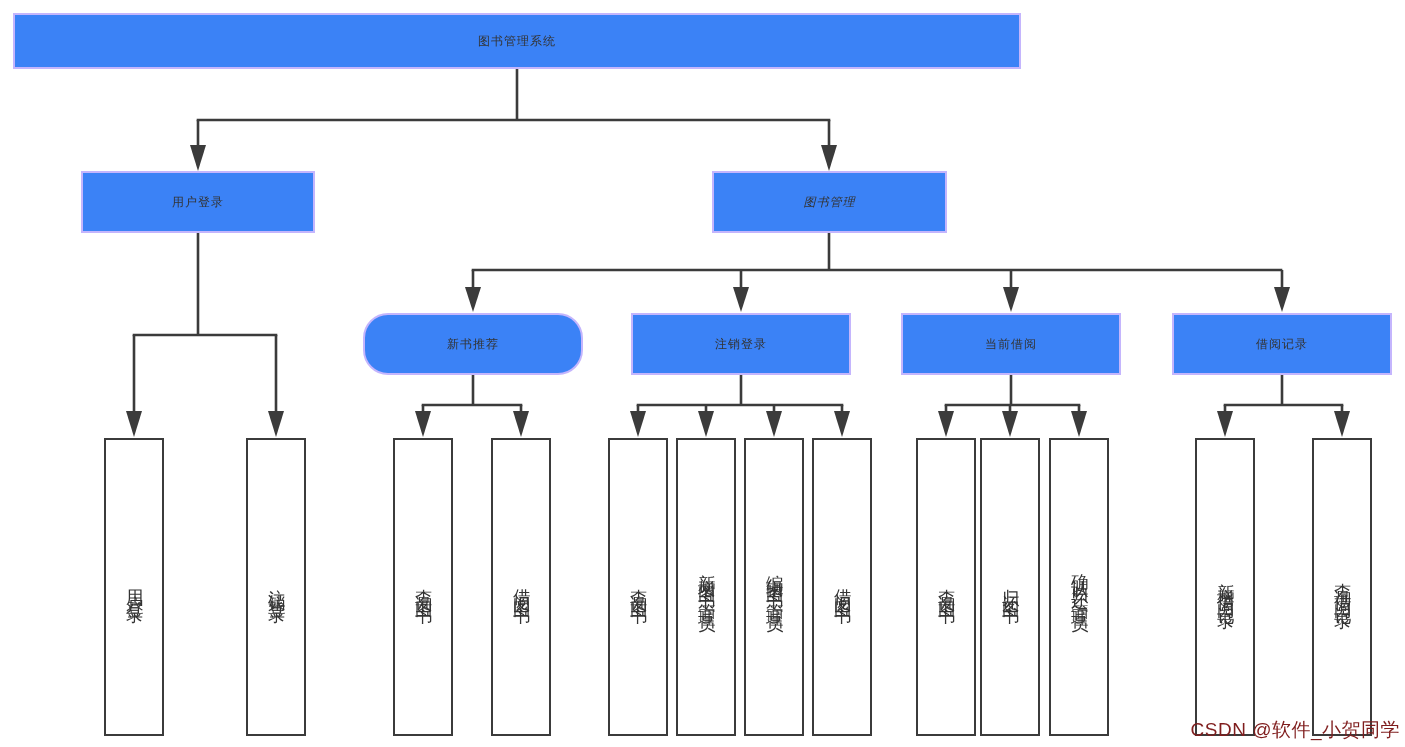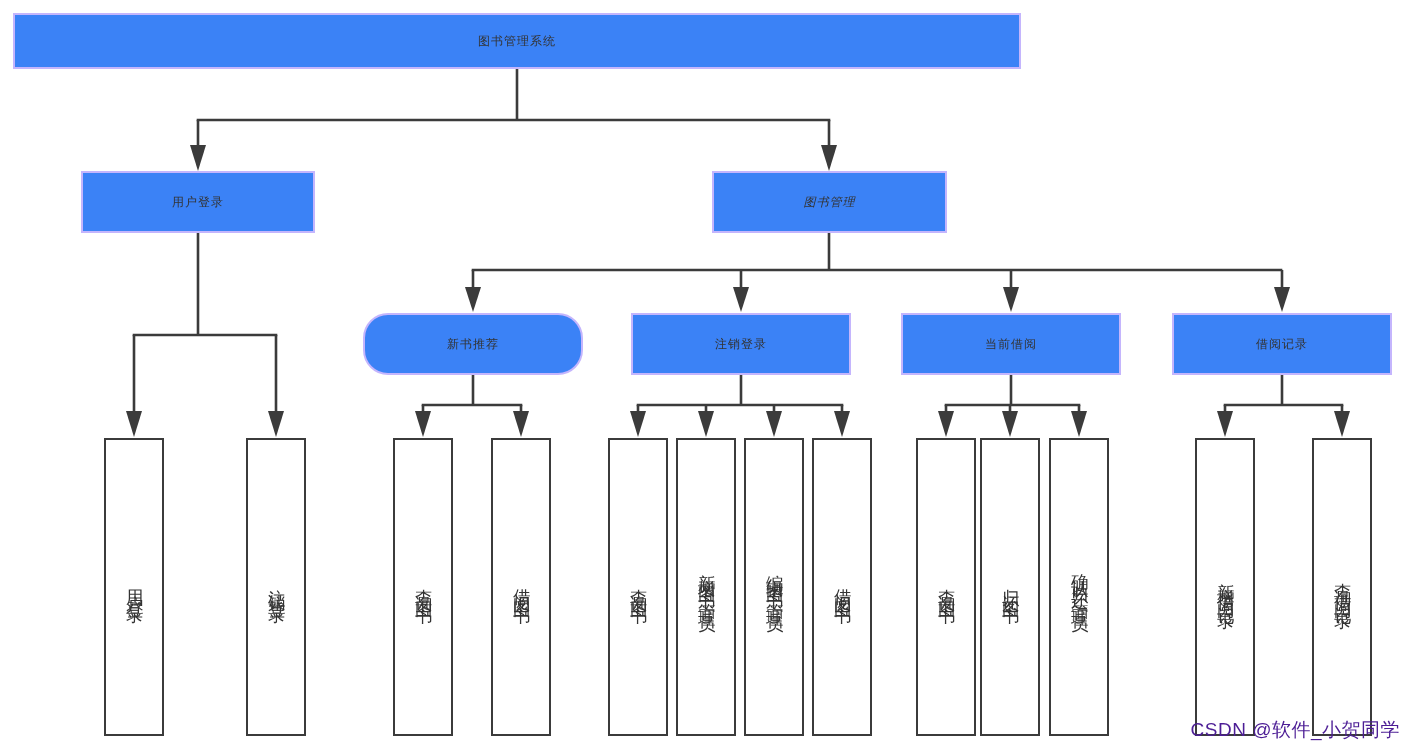--- a/index.html
+++ b/index.html
@@ -70,21 +70,21 @@
   .a1 { left: 104px; }  .a2 { left: 246px; }
   .b1 { left: 393px; }  .b2 { left: 491px; }
   .c1 { left: 608px; }  .c2 { left: 676px; }  .c3 { left: 744px; }  .c4 { left: 812px; }
   .d1 { left: 916px; }  .d2 { left: 980px; }  .d3 { left: 1049px; }
   .e1 { left: 1195px; } .e2 { left: 1312px; }
   .watermark {
     position: absolute;
     right: 5px;
     bottom: 4px;
     font-size: 19px;
-    color: #4c1d95;
+    color: #7f1d1d;
     letter-spacing: 0.5px;
     z-index: 5;
     white-space: nowrap;
   }
 </style>
 </head>
 <body>
 
 <div class="stage">
 

